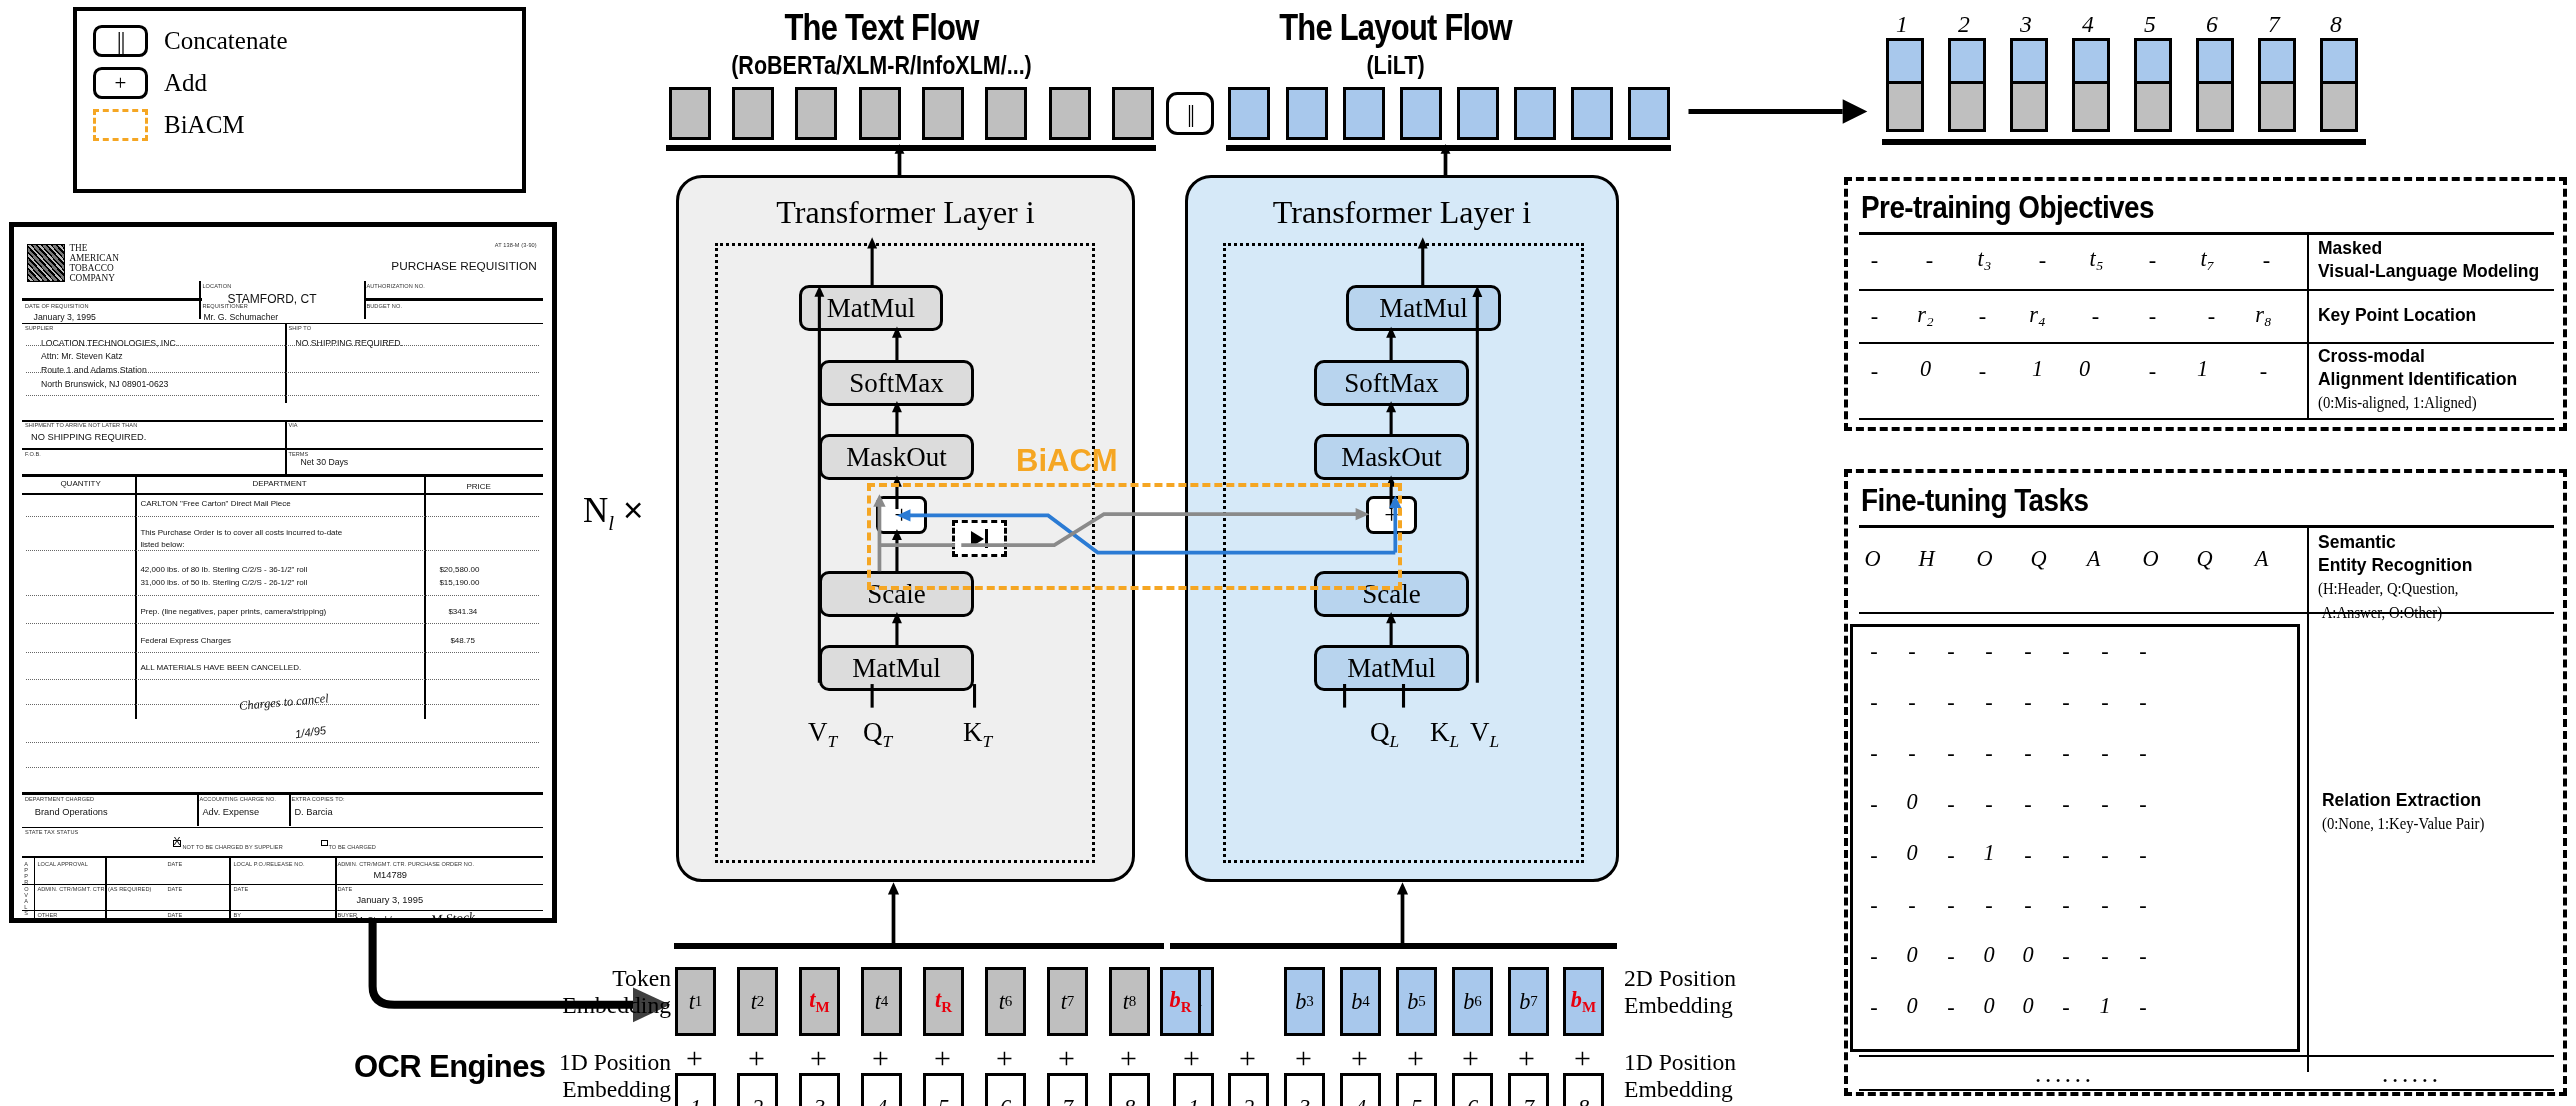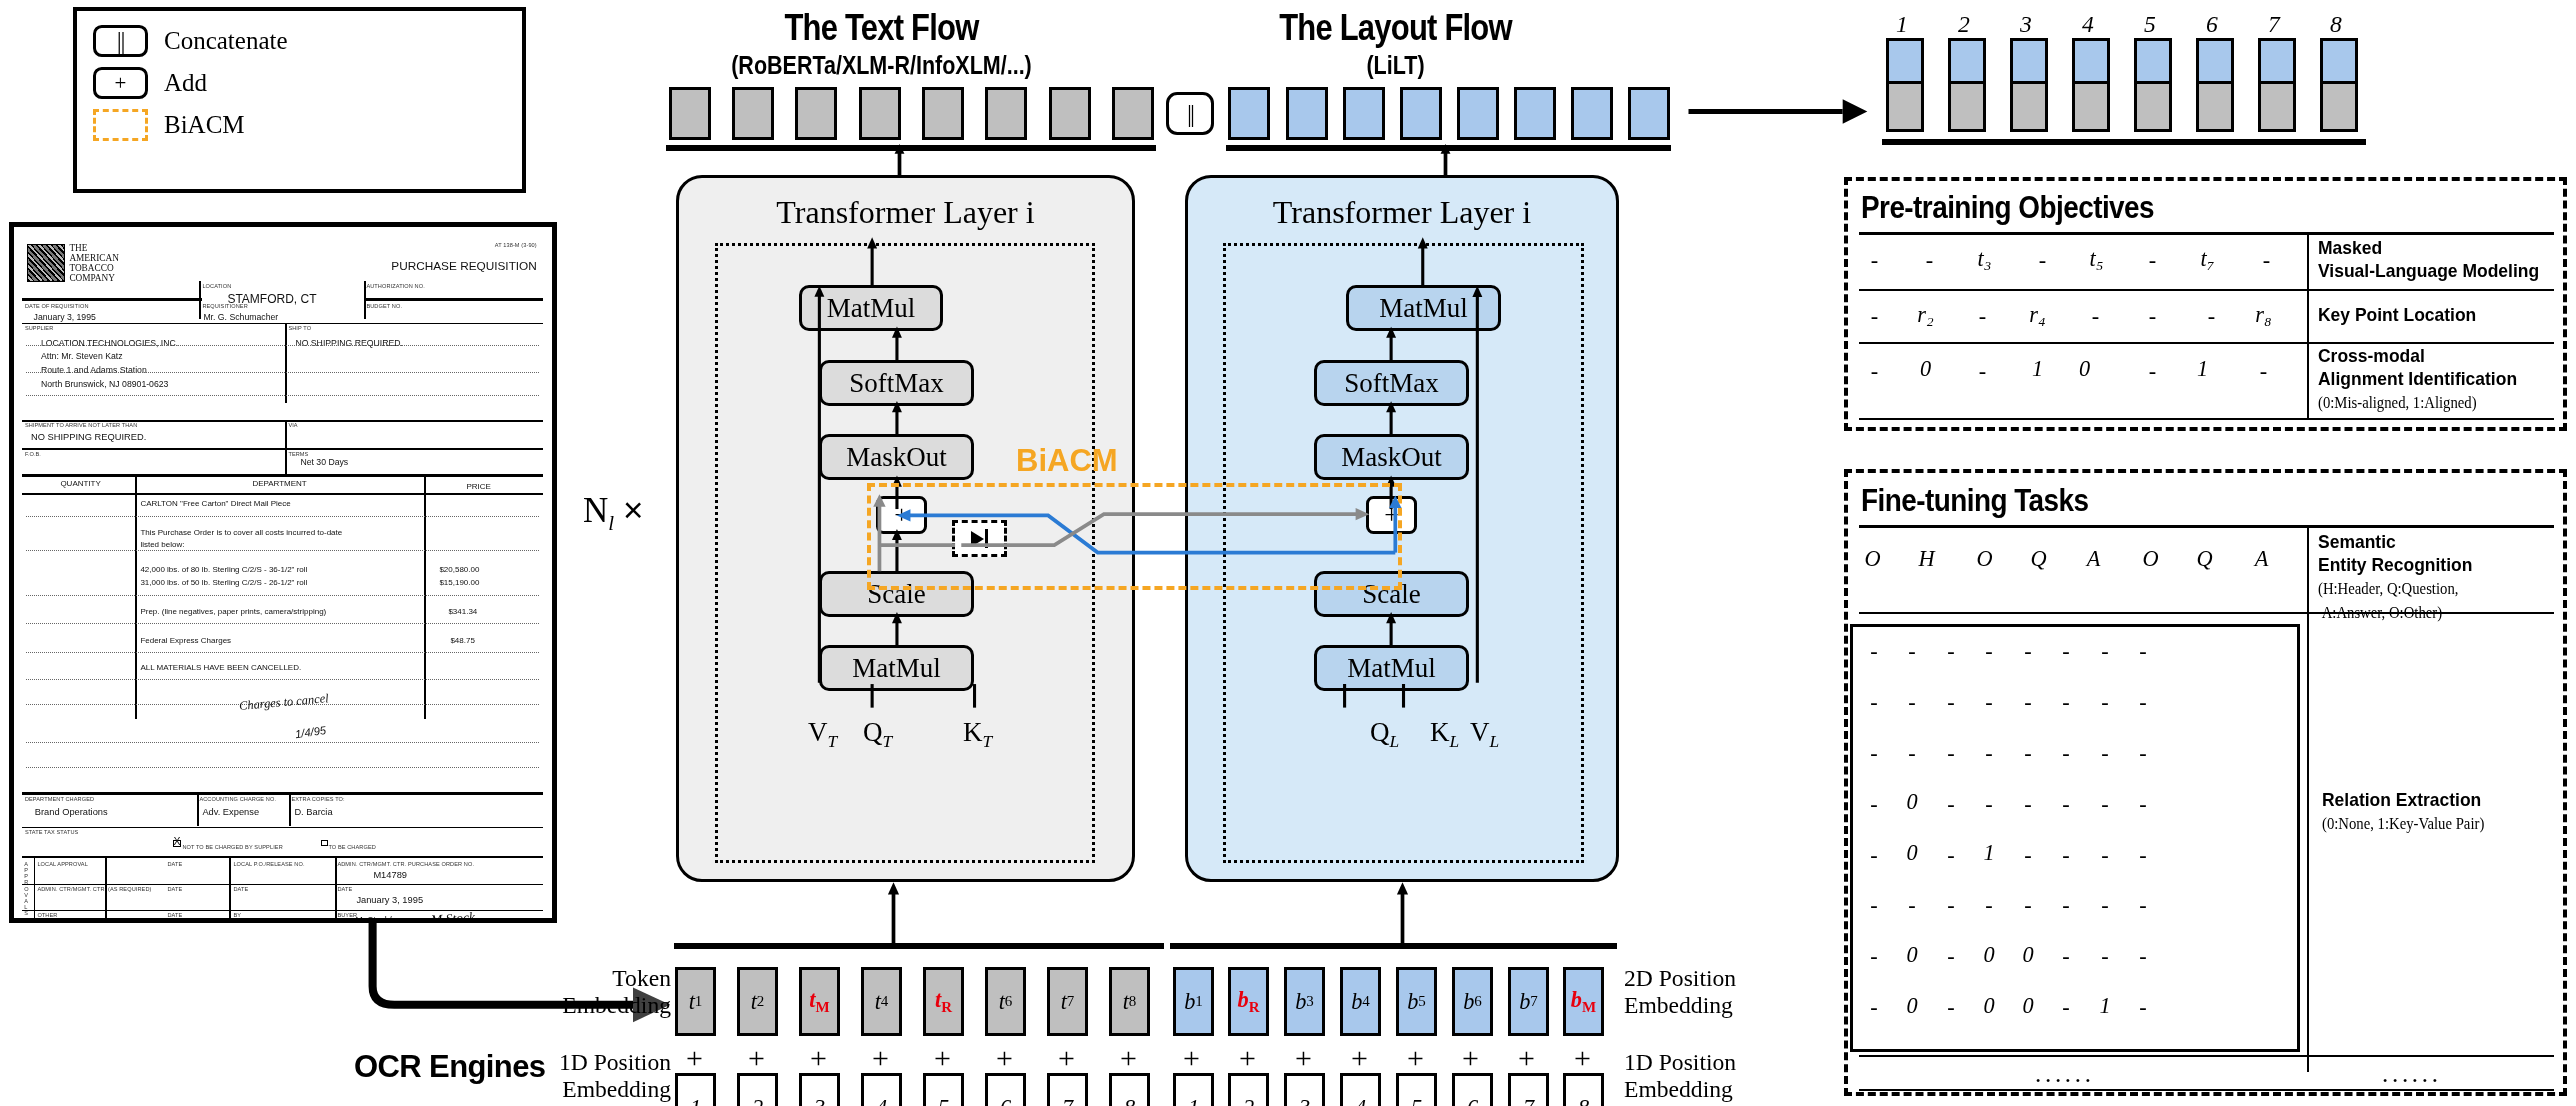--- a/index.html
+++ b/index.html
@@ -489,21 +489,21 @@
 <div class="embox white abs" style="left:861px;top:1073px;font-style:italic;">4</div>
 <div class="embox white abs" style="left:923px;top:1073px;font-style:italic;">5</div>
 <div class="embox white abs" style="left:985px;top:1073px;font-style:italic;">6</div>
 <div class="embox white abs" style="left:1047px;top:1073px;font-style:italic;">7</div>
 <div class="embox white abs" style="left:1109px;top:1073px;font-style:italic;">8</div>
 
 <div class="embox blue abs" style="left:1173px;top:967px;">
     <i>b</i>
     <sub style="font-size:15px;">1</sub>
   </div>
-<div class="embox blue abs" style="left:1228px;top:967px;">
+<div class="embox blue abs" style="left:1160px;top:967px;">
     <span class="red"><i>b</i><sub style="font-size:15px;">R</sub></span>
   </div>
 <div class="embox blue abs" style="left:1284px;top:967px;">
     <i>b</i>
     <sub style="font-size:15px;">3</sub>
   </div>
 <div class="embox blue abs" style="left:1340px;top:967px;">
     <i>b</i>
     <sub style="font-size:15px;">4</sub>
   </div>

